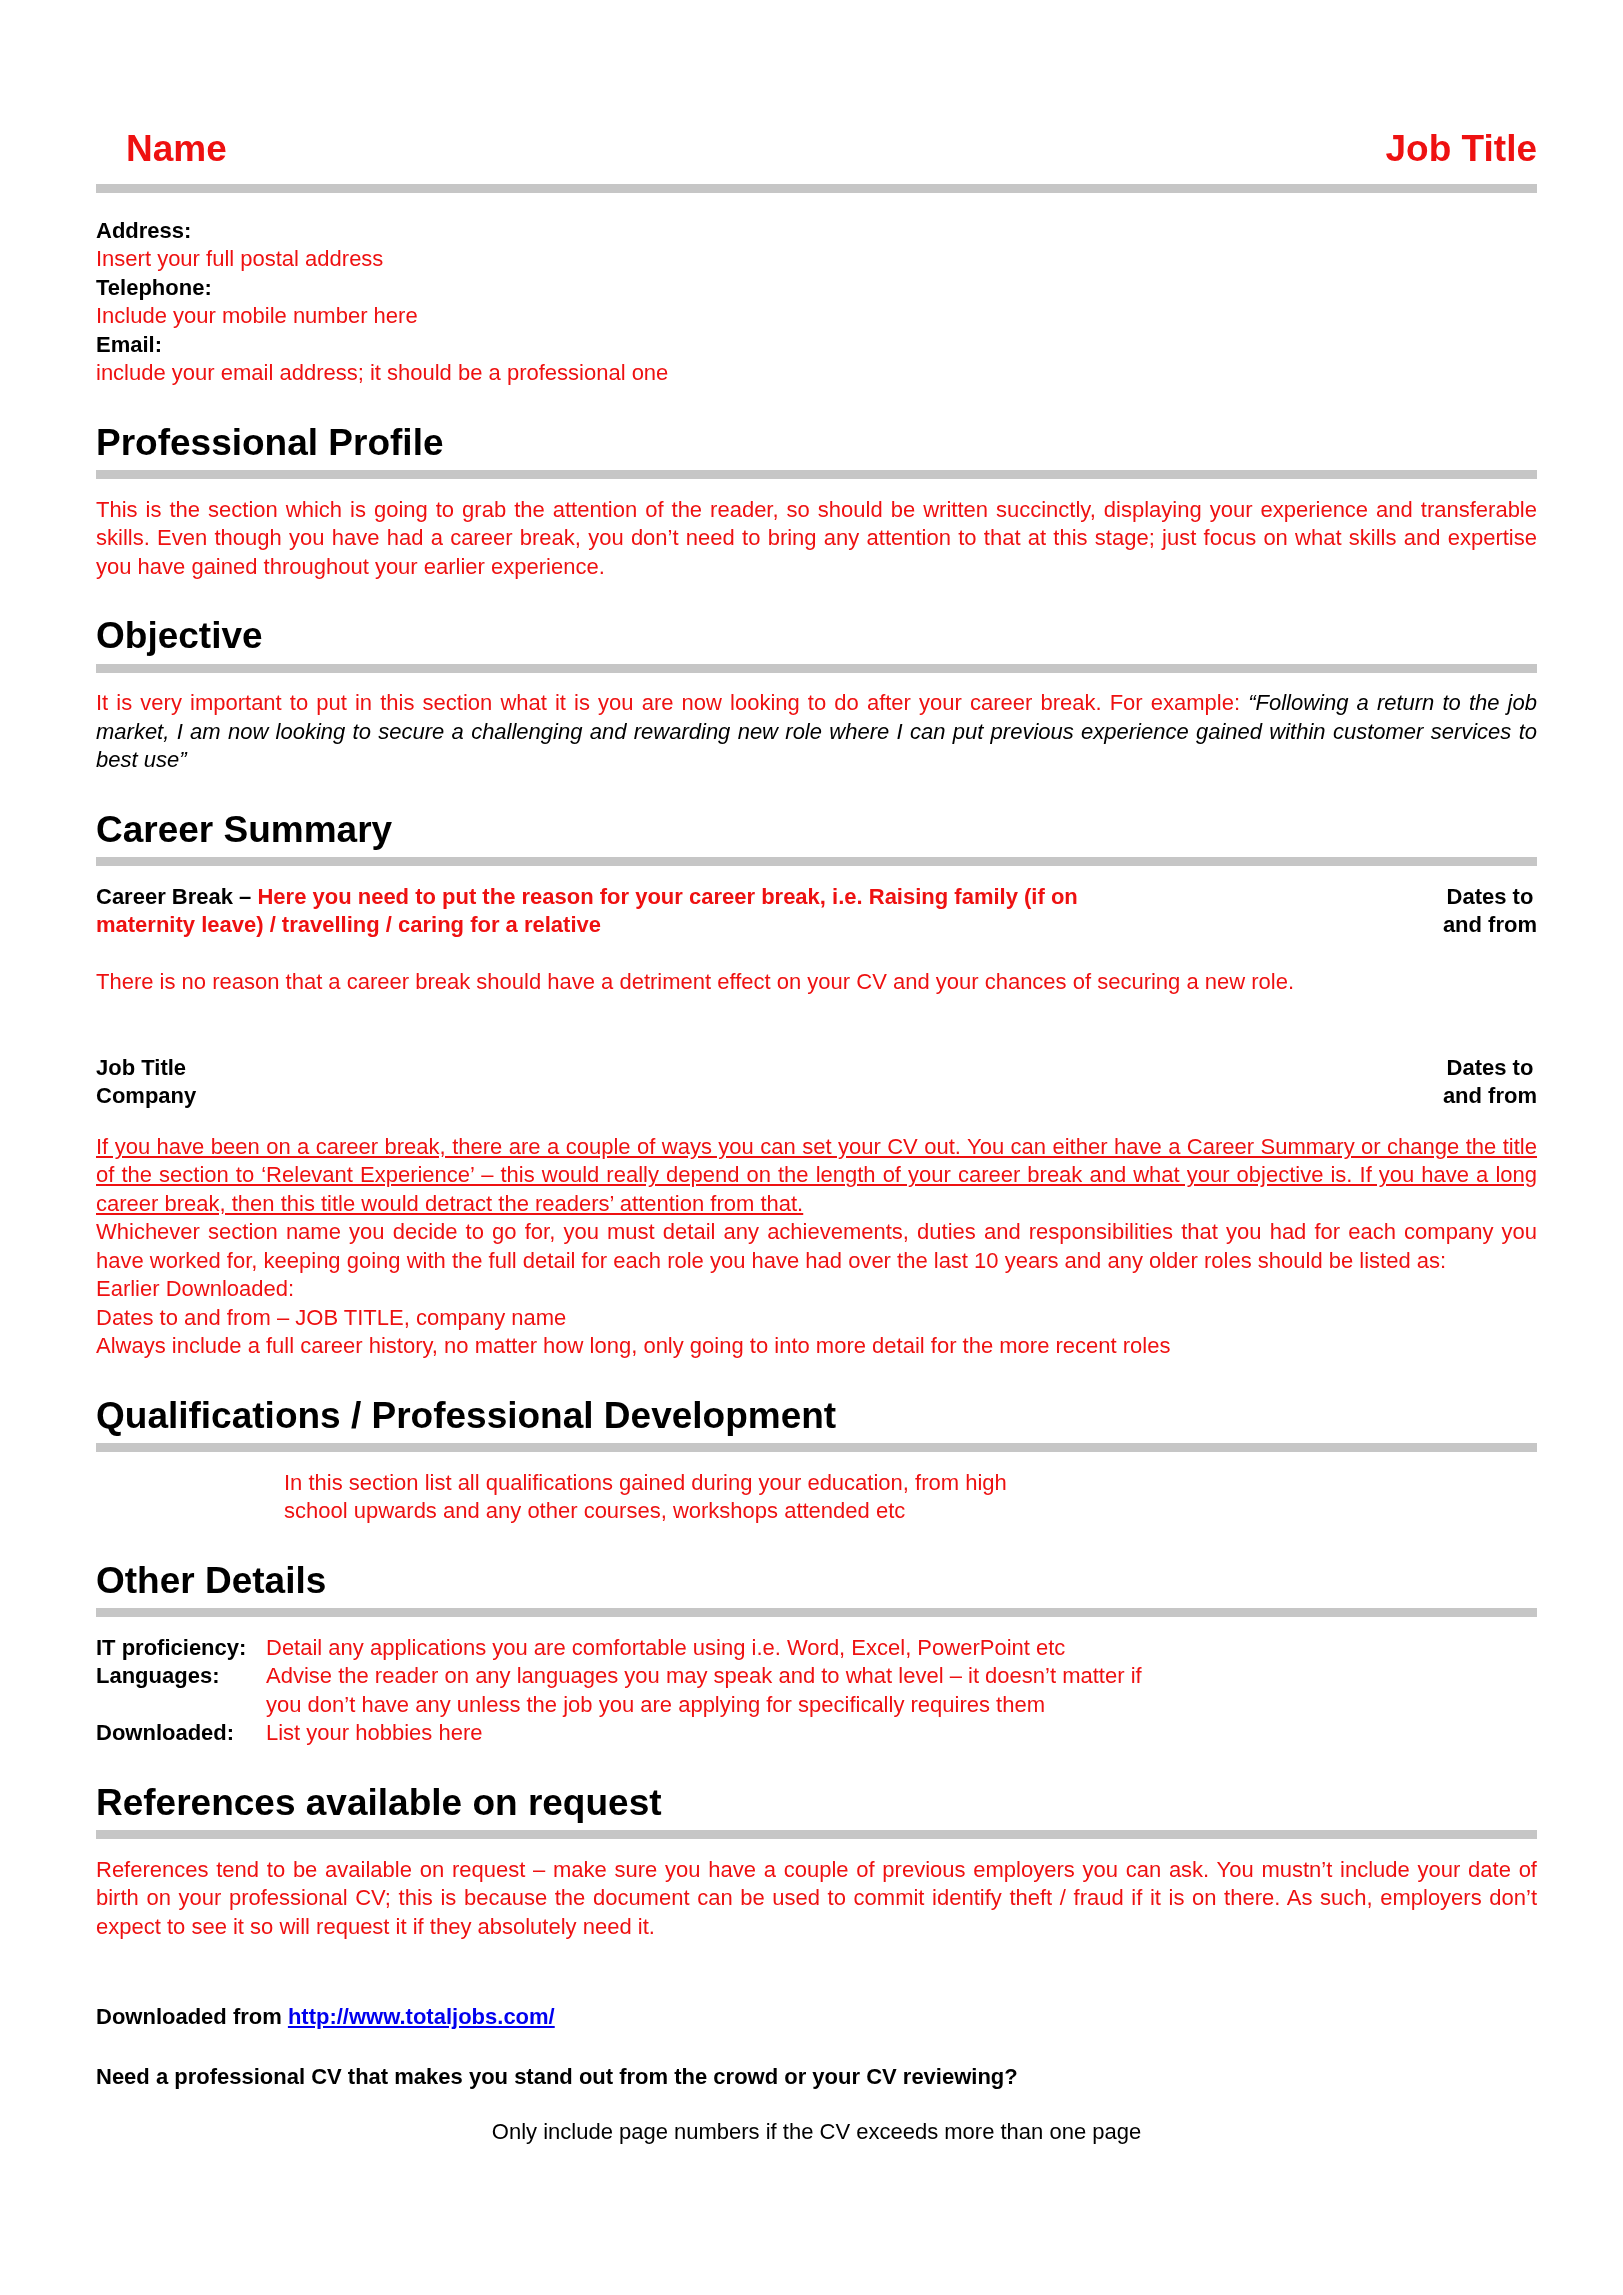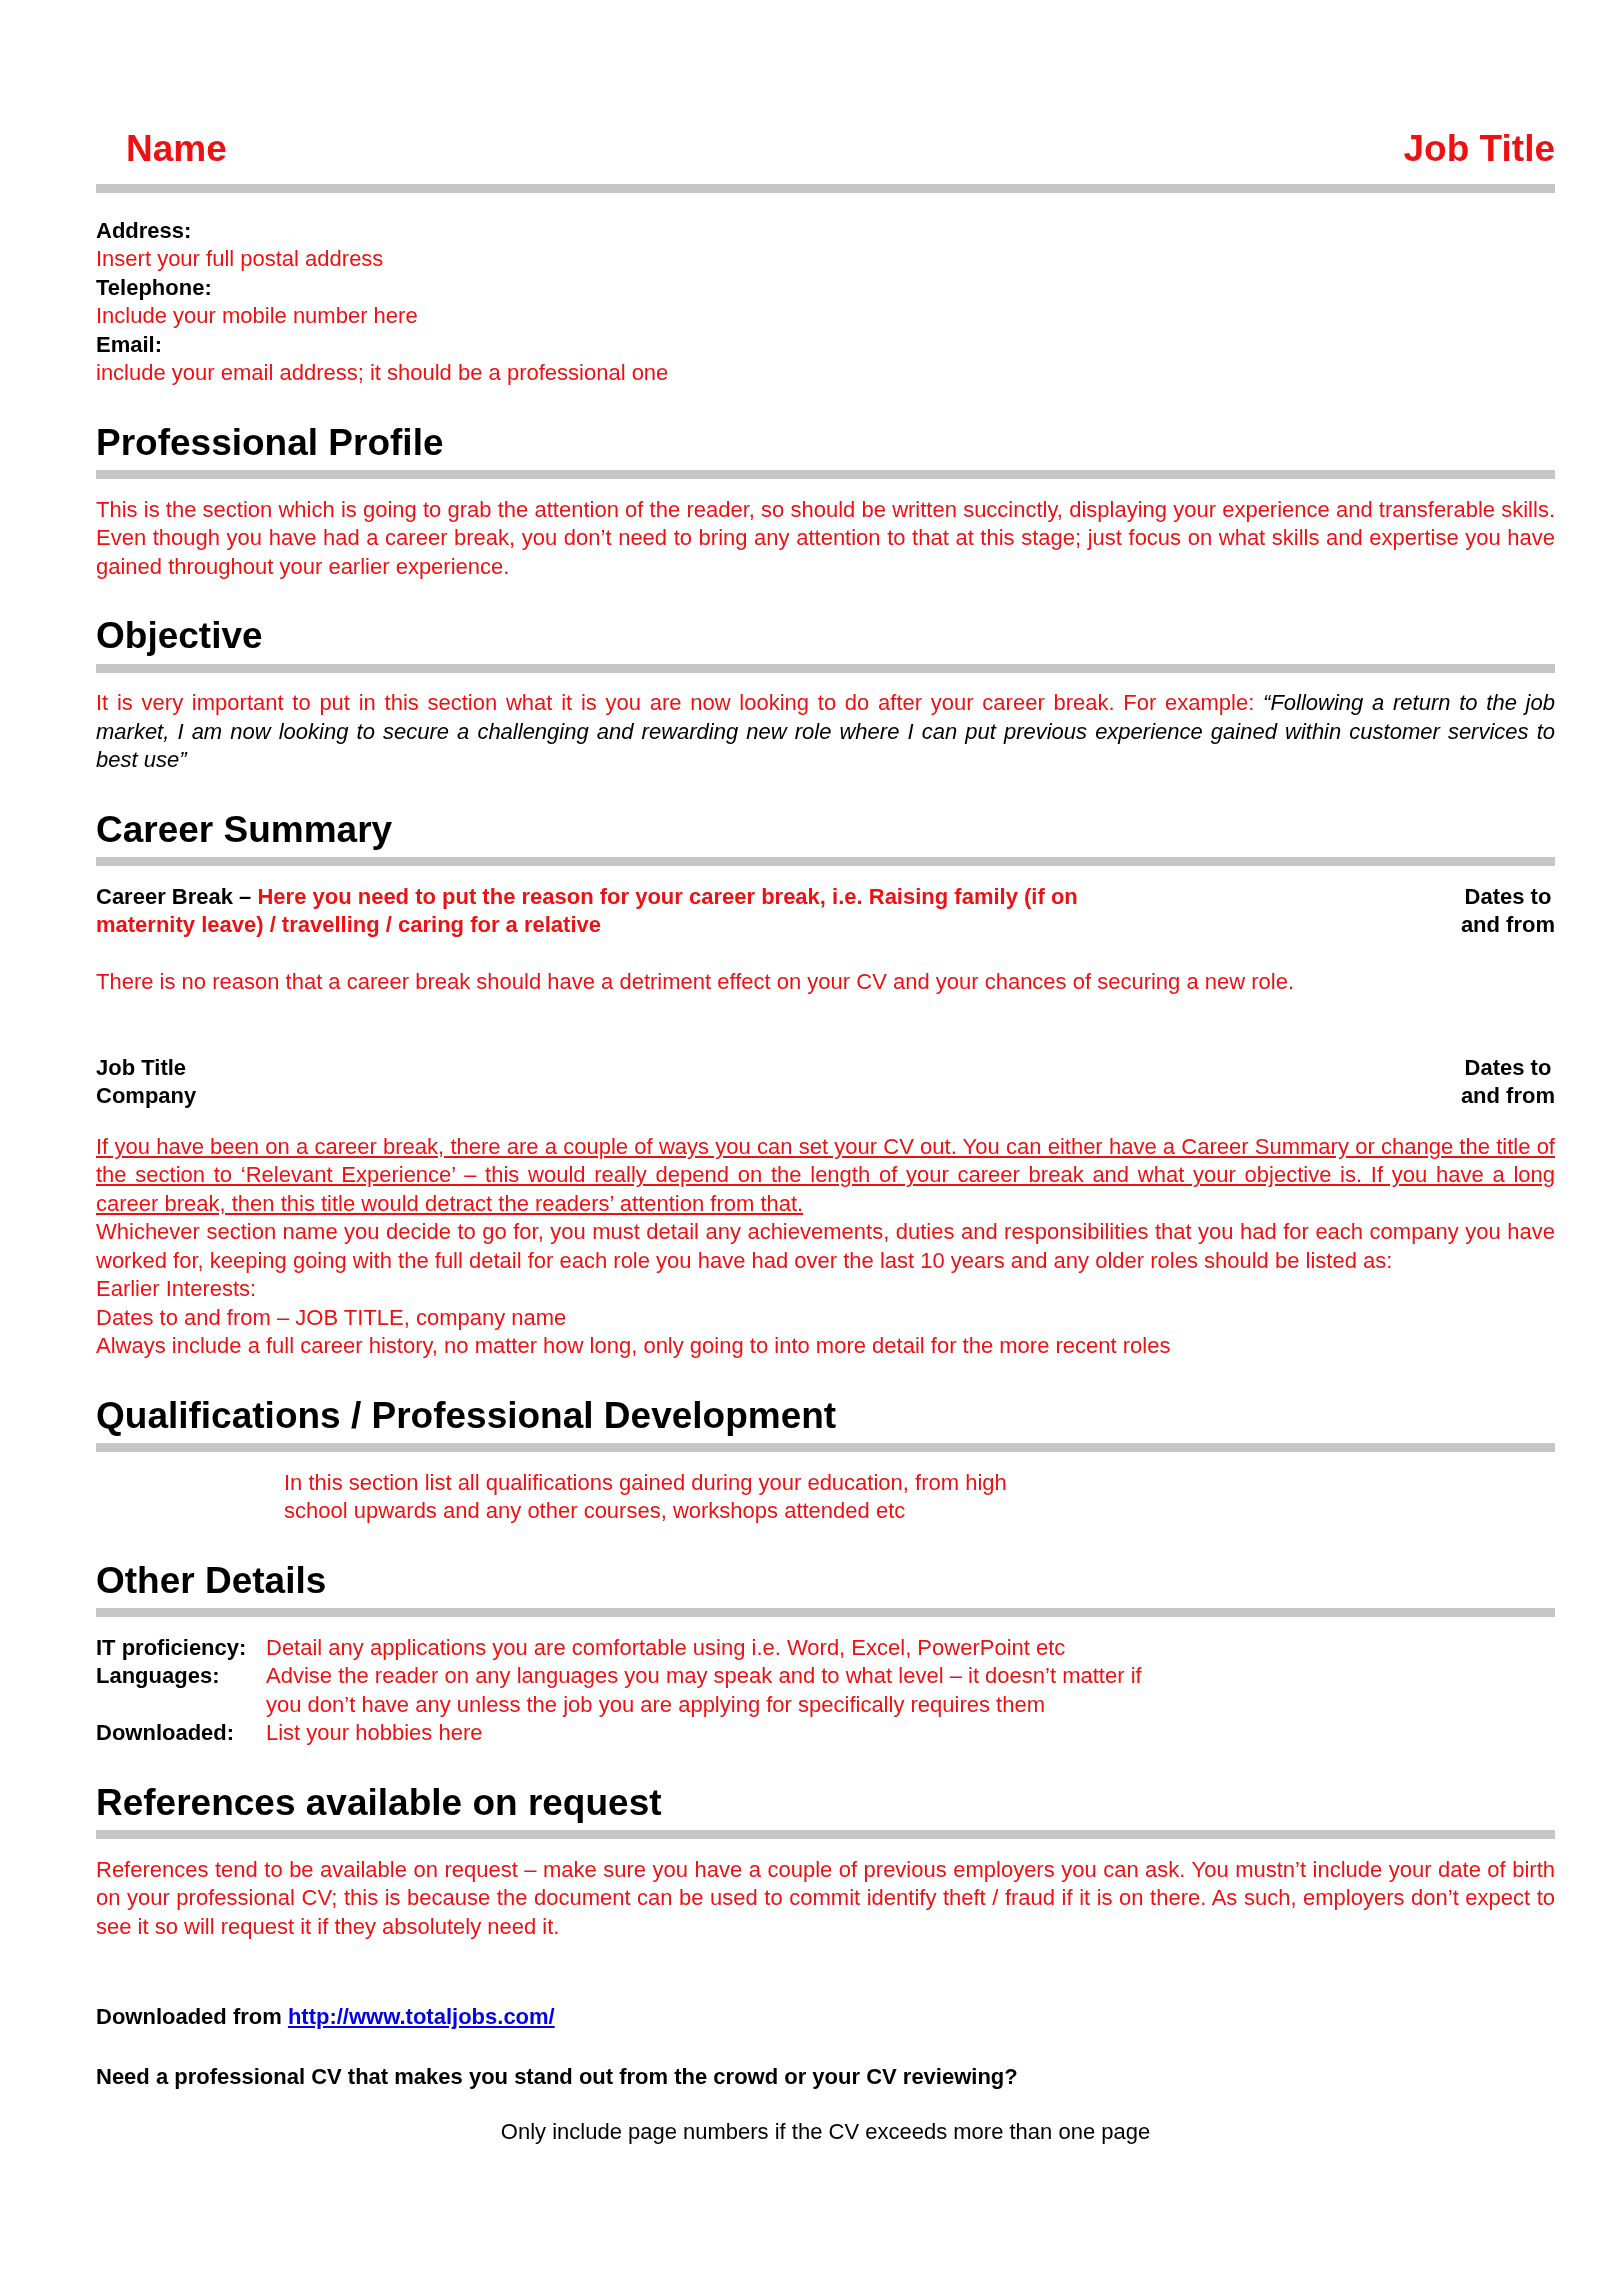--- a/index.html
+++ b/index.html
@@ -1,20 +1,20 @@
 <!DOCTYPE html>
 <html style="font-size:14.7px"><head>
 <meta charset="utf-8">
 <style>
   html,body { margin:0; padding:0; background:#ffffff; }
   .page {
     position:relative;
     width:1624px; height:2296px;
     box-sizing:border-box;
-    padding:129px 69px 0 96px;
+    padding:129px 87px 0 96px;
     font-family:"Liberation Sans", sans-serif;
     font-size:22px; line-height:28.5px; color:#000;
     background:#ffffff;
     overflow:hidden;
   }
   .red { color:#ee1111; }
   .preline { white-space:pre-line; }
 
   .header-row { display:flex; justify-content:space-between; align-items:flex-end; }
   .h1 { font-size:37px; line-height:40px; font-weight:bold; color:#ee1111; }
@@ -116,21 +116,21 @@
       <div>Company</div>
     </div>
     <div class="cs-right">
       <div>Dates to</div>
       <div>and from</div>
     </div>
   </div>
 
   <div class="advice red">If you have been on a career break, there are a couple of ways you can set your CV out.  You can either have a Career Summary or change the title of the section to ‘Relevant Experience’ – this would really depend on the length of your career break and what your objective is.  If you have a long career break, then this title would detract the readers’ attention from that.</div>
   <div class="advice-cont red">Whichever section name you decide to go for, you must detail any achievements, duties and responsibilities that you had for each company you have worked for, keeping going with the full detail for each role you have had over the last 10 years and any older roles should be listed as:</div>
-  <div class="plainline red">Earlier Interests:</div>
+  <div class="plainline red">Earlier Downloaded:</div>
   <div class="plainline red">Dates to and from – JOB TITLE, company name</div>
   <div class="plainline red">Always include a full career history, no matter how long, only going to into more detail for the more recent roles</div>
 
   <div class="h2">Qualifications / Professional Development</div>
   <div class="hbar sec"></div>
   <div class="qual-block red preline">In this section list all qualifications gained during your education, from high
 school upwards and any other courses, workshops attended etc</div>
 
   <div class="h2">Other Details</div>
   <div class="hbar sec"></div>

